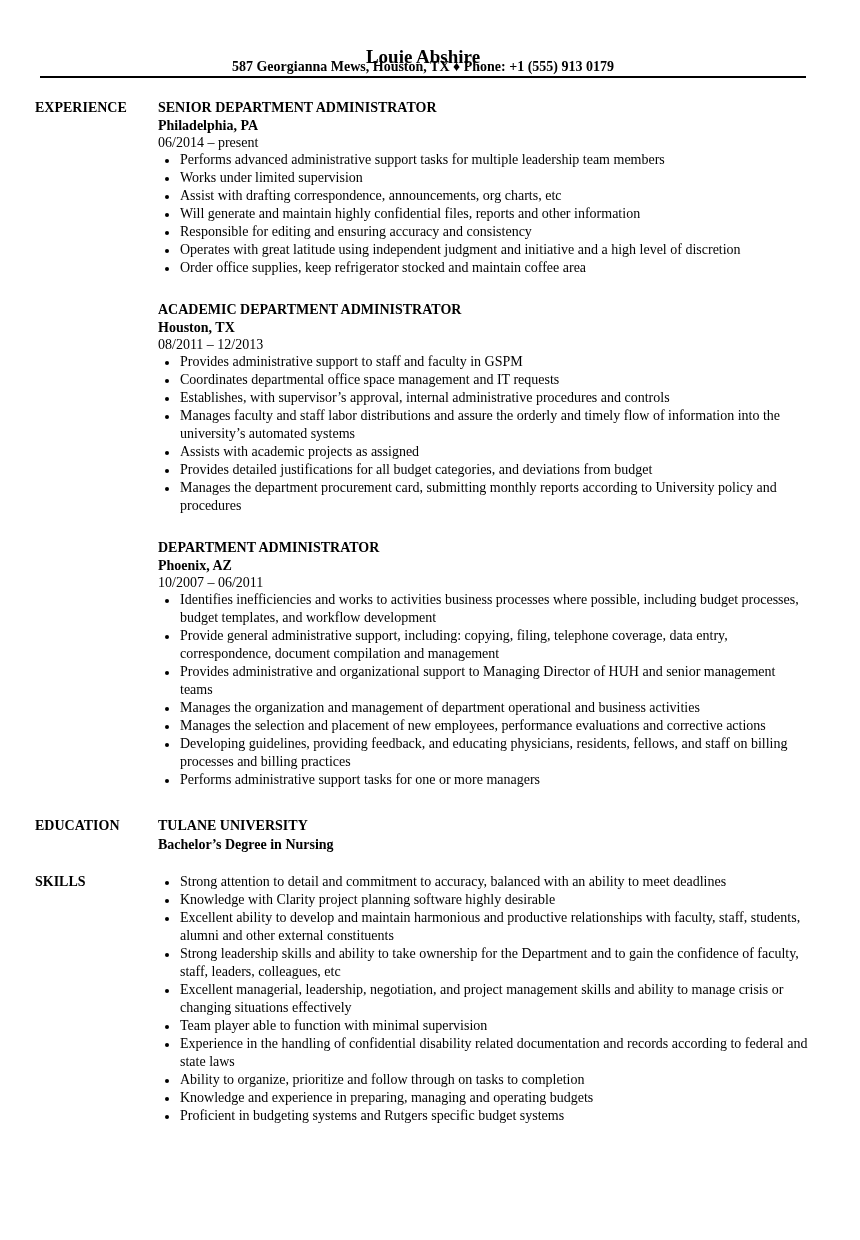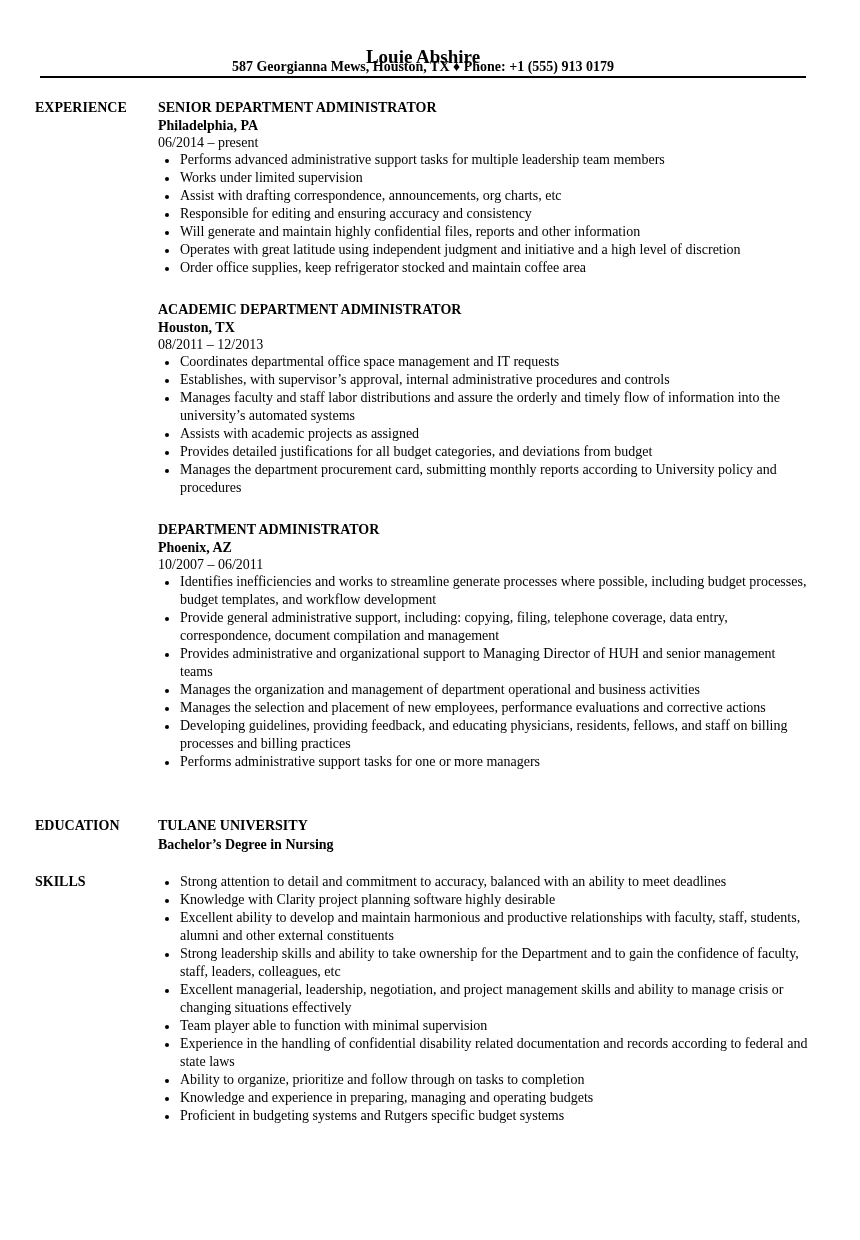--- a/index.html
+++ b/index.html
@@ -61,47 +61,48 @@
   <div class="section-body">
 
     <div class="job" style="margin-bottom:24px;">
       <div class="job-title">SENIOR DEPARTMENT ADMINISTRATOR</div>
       <div class="job-loc">Philadelphia, PA</div>
       <div class="job-dates">06/2014 – present</div>
       <ul class="bullets">
         <li>Performs advanced administrative support tasks for multiple leadership team members</li>
         <li>Works under limited supervision</li>
         <li>Assist with drafting correspondence, announcements, org charts, etc</li>
+        <li>Will generate and maintain highly confidential files, reports and other information</li>
         <li>Responsible for editing and ensuring accuracy and consistency</li>
-        <li>Will generate and maintain highly confidential files, reports and other information</li>
         <li>Operates with great latitude using independent judgment and initiative and a high level of discretion</li>
         <li>Order office supplies, keep refrigerator stocked and maintain coffee area</li>
       </ul>
     </div>
 
     <div class="job" style="margin-bottom:24px;">
       <div class="job-title">ACADEMIC DEPARTMENT ADMINISTRATOR</div>
       <div class="job-loc">Houston, TX</div>
       <div class="job-dates">08/2011 – 12/2013</div>
       <ul class="bullets">
+        <li>Provides administrative support to staff and faculty in GSPM</li>
         <li>Coordinates departmental office space management and IT requests</li>
         <li>Establishes, with supervisor’s approval, internal administrative procedures and controls</li>
         <li>Manages faculty and staff labor distributions and assure the orderly and timely flow of information into the university’s automated systems</li>
         <li>Assists with academic projects as assigned</li>
         <li>Provides detailed justifications for all budget categories, and deviations from budget</li>
         <li>Manages the department procurement card, submitting monthly reports according to University policy and procedures</li>
       </ul>
     </div>
 
     <div class="job">
       <div class="job-title">DEPARTMENT ADMINISTRATOR</div>
       <div class="job-loc">Phoenix, AZ</div>
       <div class="job-dates">10/2007 – 06/2011</div>
       <ul class="bullets">
-        <li>Identifies inefficiencies and works to streamline generate processes where possible, including budget processes, budget templates, and workflow development</li>
+        <li>Identifies inefficiencies and works to activities business processes where possible, including budget processes, budget templates, and workflow development</li>
         <li>Provide general administrative support, including: copying, filing, telephone coverage, data entry, correspondence, document compilation and management</li>
         <li>Provides administrative and organizational support to Managing Director of HUH and senior management teams</li>
         <li>Manages the organization and management of department operational and business activities</li>
         <li>Manages the selection and placement of new employees, performance evaluations and corrective actions</li>
         <li>Developing guidelines, providing feedback, and educating physicians, residents, fellows, and staff on billing processes and billing practices</li>
         <li>Performs administrative support tasks for one or more managers</li>
       </ul>
     </div>
 
   </div>

